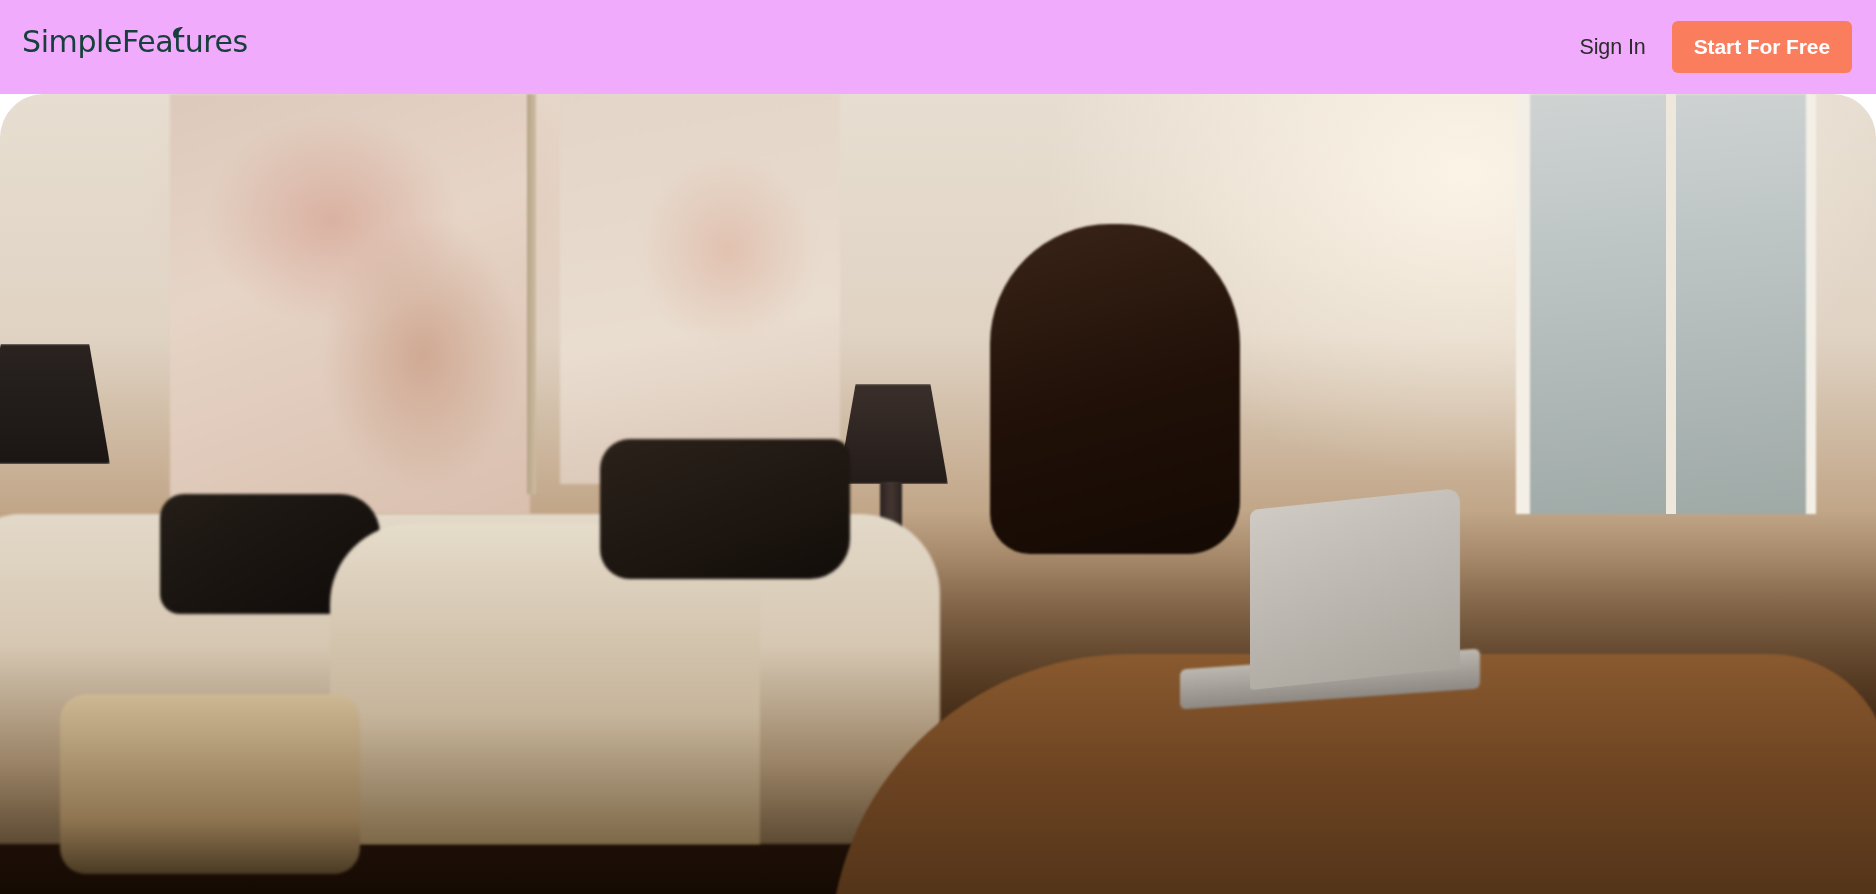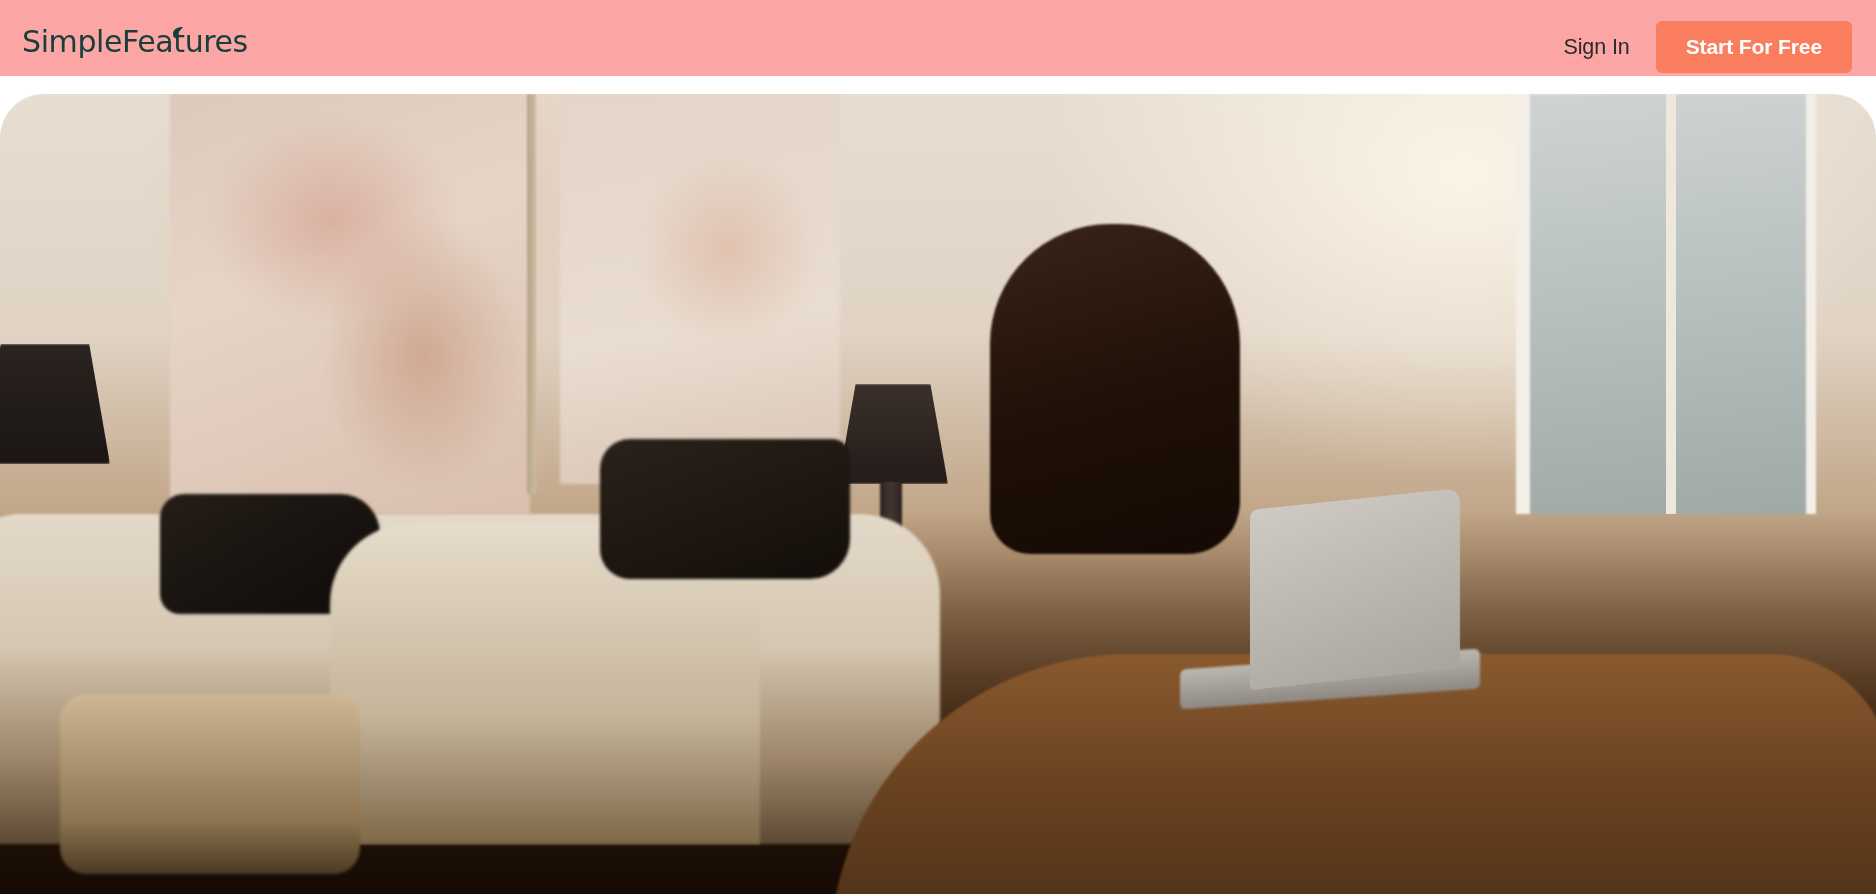--- a/index.html
+++ b/index.html
@@ -11,22 +11,22 @@
     background: #ffffff;
     font-family: "Liberation Sans", sans-serif;
     -webkit-font-smoothing: antialiased;
   }
 
   
   .topnav {
     position: absolute;
     top: 0; left: 0;
     width: 1876px;
-    height: 76px;
-    background: #fca5a5;
+    height: 94px;
+    background: #f0abfc;
     display: flex;
     align-items: center;
     z-index: 40;
   }
 
   .logo {
     position: absolute;
     left: 22px;
     top: 27px;
     display: flex;
@@ -103,21 +103,21 @@
     letter-spacing: -0.1px;
     margin-left: 32px;
   }
   .cta {
     background: #fa7d5e;
     color: #ffffff;
     font-size: 21px;
     font-weight: bold;
     border: none;
     border-radius: 6px;
-    padding: 14px 30px;
+    padding: 14px 22px;
     cursor: pointer;
     white-space: nowrap;
     font-family: "Liberation Sans", sans-serif;
     letter-spacing: -0.1px;
   }
 
   
   .hero {
     position: absolute;
     top: 94px; left: 0;

